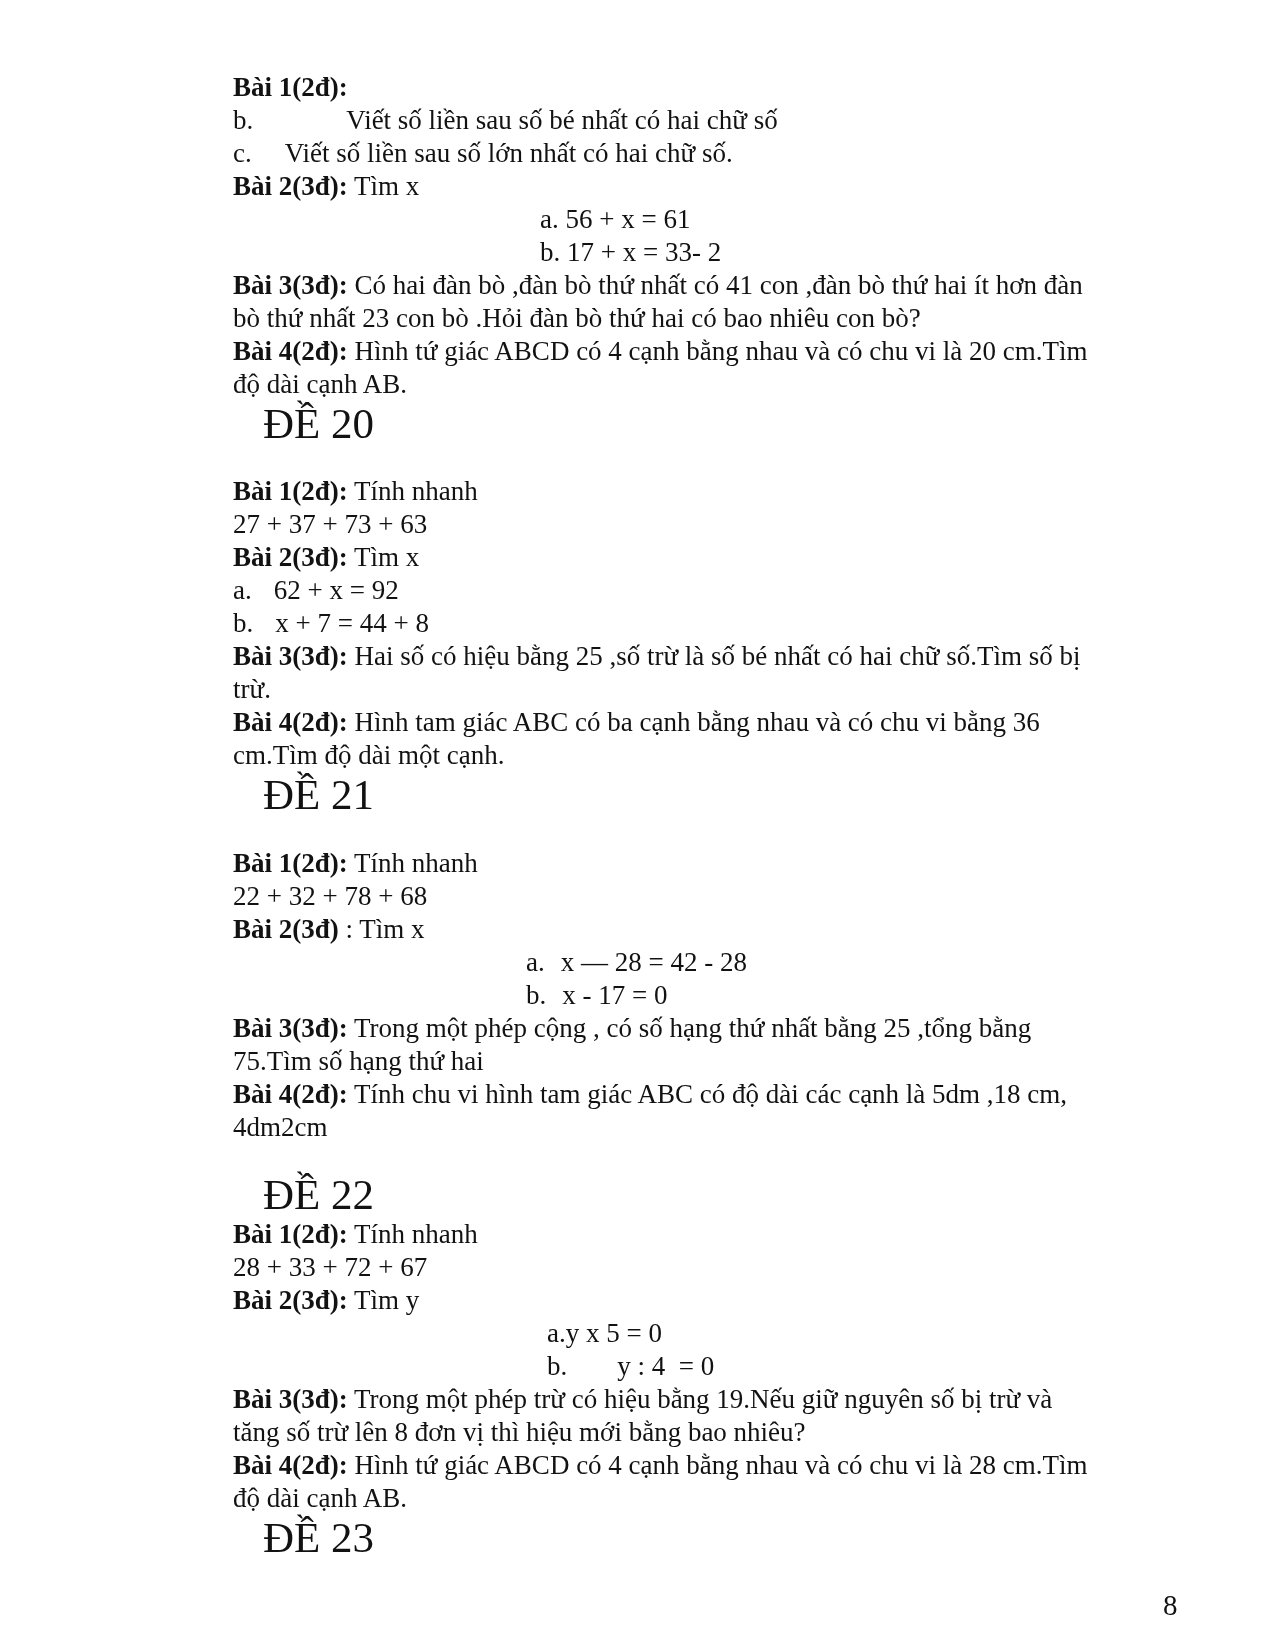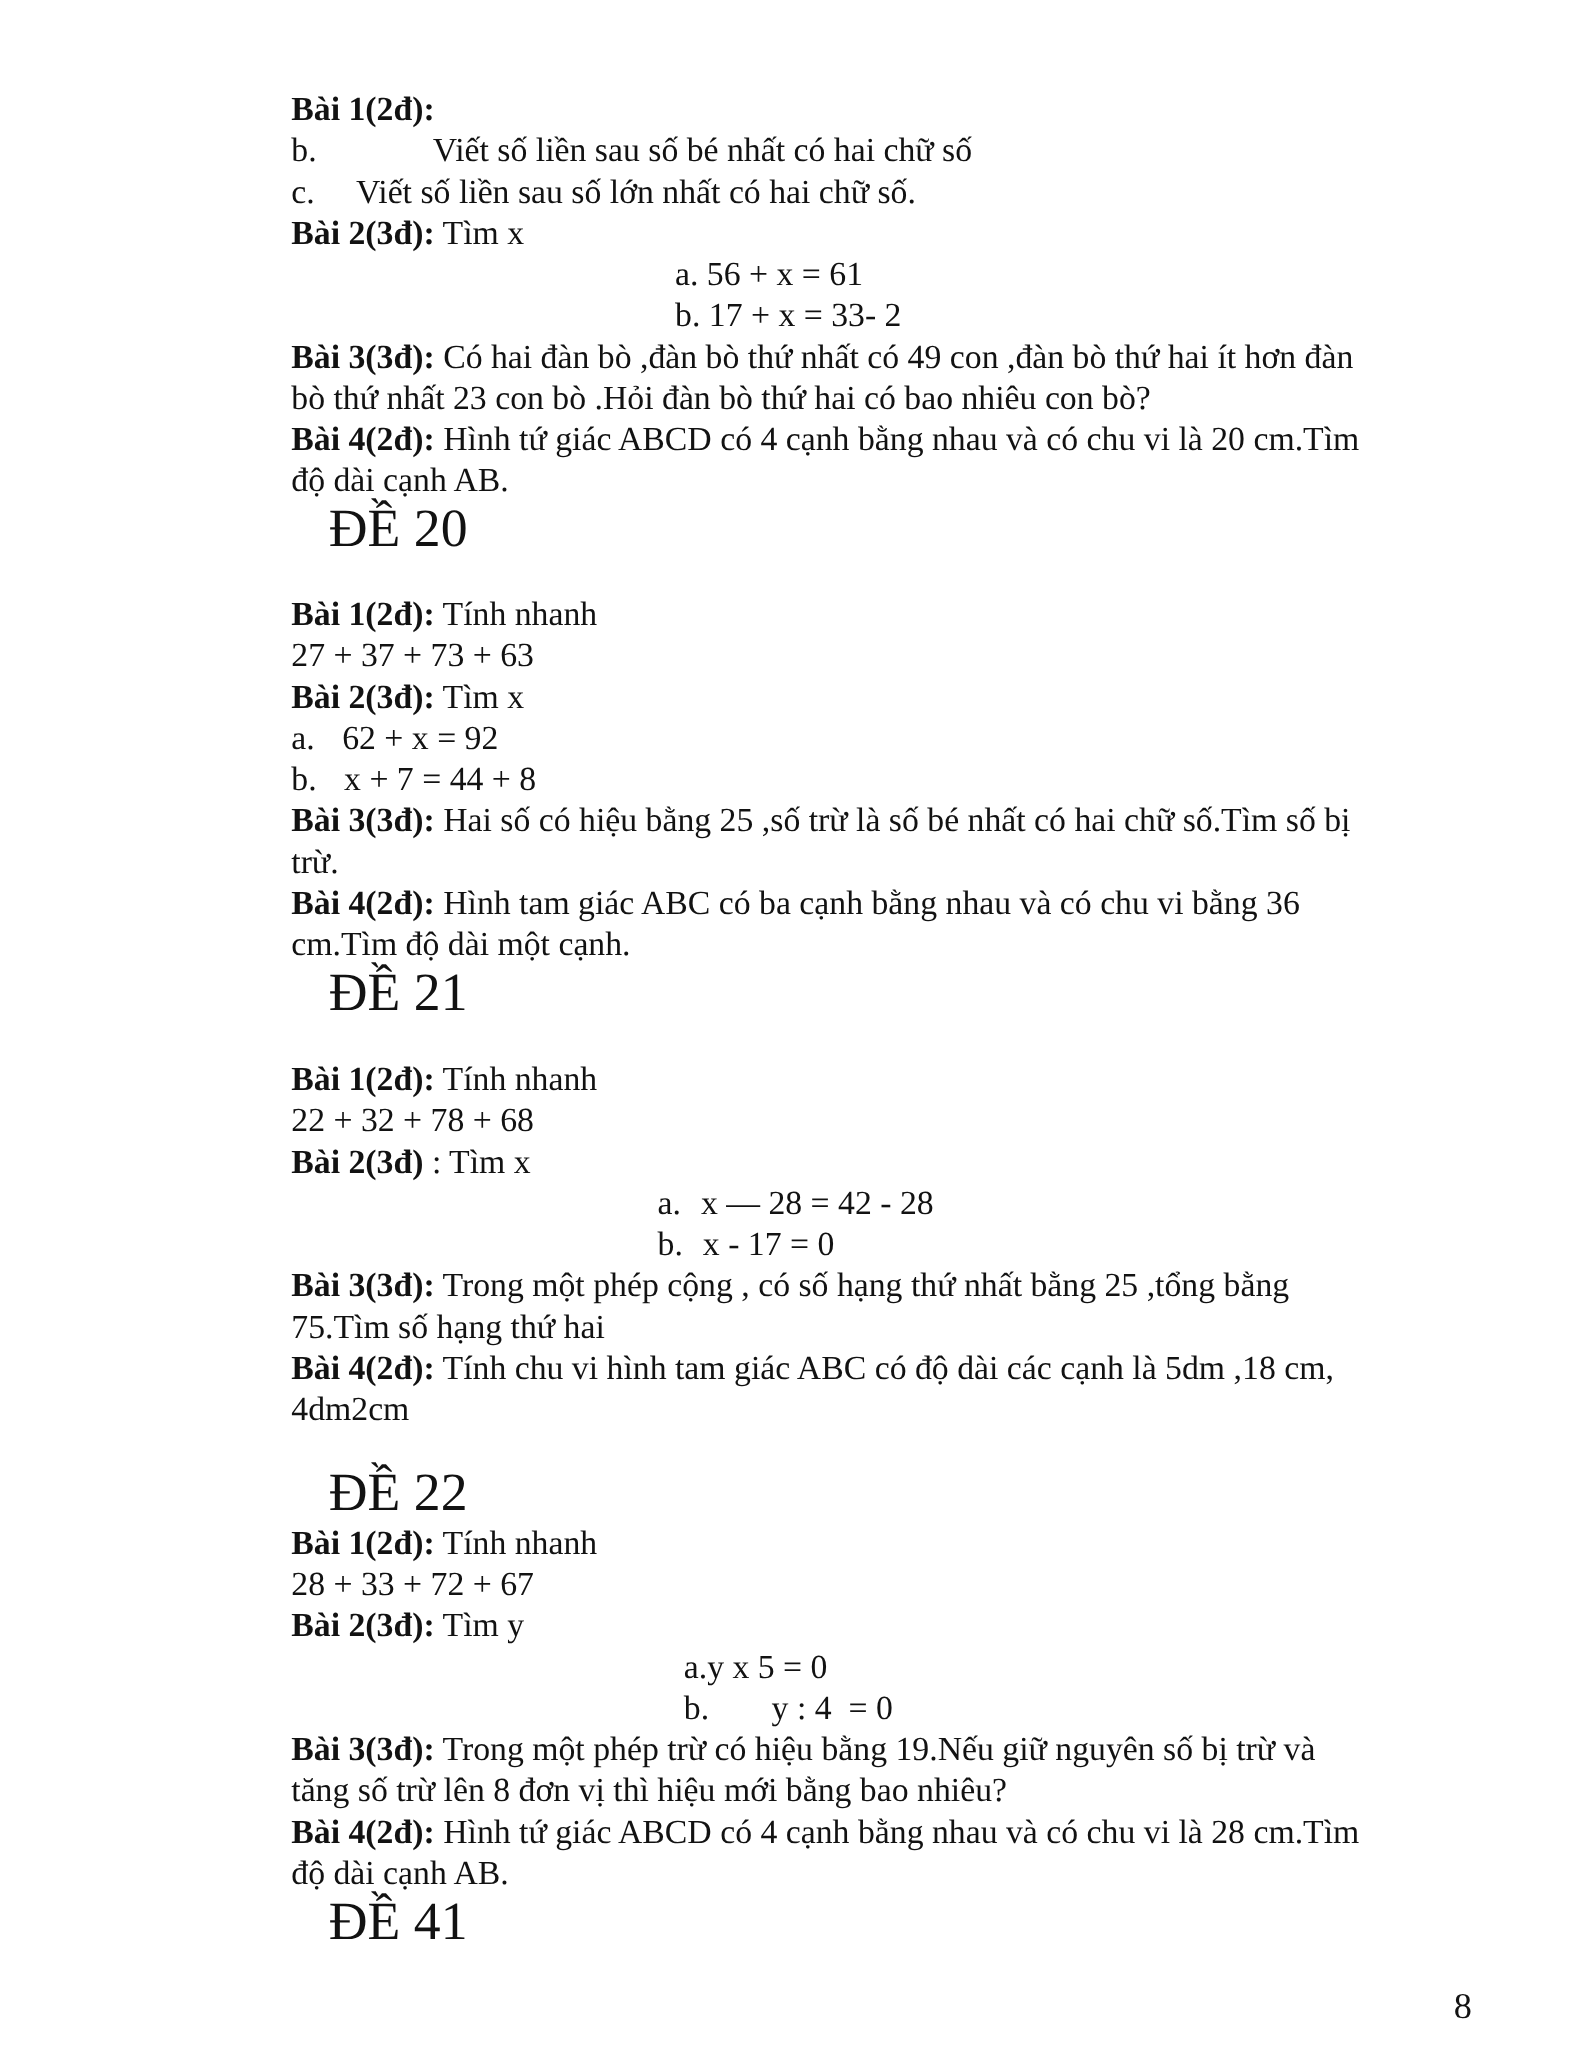--- a/index.html
+++ b/index.html
@@ -55,21 +55,21 @@
 <div class="page">
   <div class="content" id="content">
       <section class="sec de-19-continued">
         <div class="lines">
           <div class="line"><span class="b">Bài 1(2đ):</span></div>
           <div class="line"><span>b.</span><span style="margin-left: 93px;">Viết số liền sau số bé nhất có hai chữ số</span></div>
           <div class="line"><span>c.</span><span style="margin-left: 33px;">Viết số liền sau số lớn nhất có hai chữ số.</span></div>
           <div class="line"><span class="b">Bài 2(3đ):</span><span> Tìm x</span></div>
           <div class="line" style="padding-left: 307px;"><span>a. 56 + x = 61</span></div>
           <div class="line" style="padding-left: 307px;"><span>b. 17 + x = 33- 2</span></div>
-          <div class="line"><span class="b">Bài 3(3đ):</span><span> Có hai đàn bò ,đàn bò thứ nhất có 49 con ,đàn bò thứ hai ít hơn đàn</span></div>
+          <div class="line"><span class="b">Bài 3(3đ):</span><span> Có hai đàn bò ,đàn bò thứ nhất có 41 con ,đàn bò thứ hai ít hơn đàn</span></div>
           <div class="line"><span>bò thứ nhất 23 con bò .Hỏi đàn bò thứ hai có bao nhiêu con bò?</span></div>
           <div class="line"><span class="b">Bài 4(2đ):</span><span> Hình tứ giác ABCD có 4 cạnh bằng nhau và có chu vi là 20 cm.Tìm</span></div>
           <div class="line"><span>độ dài cạnh AB.</span></div>
         </div>
       </section>
       <section class="sec de-20">
         <h2 class="de-heading">ĐỀ 20</h2>
         <div class="lines">
           <div class="line"><span class="b">Bài 1(2đ):</span><span> Tính nhanh</span></div>
           <div class="line"><span>27 + 37 + 73 + 63</span></div>
@@ -104,18 +104,18 @@
           <div class="line"><span class="b">Bài 2(3đ):</span><span> Tìm y</span></div>
           <div class="line" style="padding-left: 314px;"><span>a.</span><span style="">y x 5 = 0</span></div>
           <div class="line" style="padding-left: 314px;"><span>b.</span><span style="margin-left: 50px;">y : 4  = 0</span></div>
           <div class="line"><span class="b">Bài 3(3đ):</span><span> Trong một phép trừ có hiệu bằng 19.Nếu giữ nguyên số bị trừ và</span></div>
           <div class="line"><span>tăng số trừ lên 8 đơn vị thì hiệu mới bằng bao nhiêu?</span></div>
           <div class="line"><span class="b">Bài 4(2đ):</span><span> Hình tứ giác ABCD có 4 cạnh bằng nhau và có chu vi là 28 cm.Tìm</span></div>
           <div class="line"><span>độ dài cạnh AB.</span></div>
         </div>
       </section>
       <section class="sec de-23">
-        <h2 class="de-heading">ĐỀ 41</h2>
+        <h2 class="de-heading">ĐỀ 23</h2>
         <div class="lines"></div>
       </section>
     </div>
   <div class="page-number">8</div>
 </div>
 
 </body></html>

